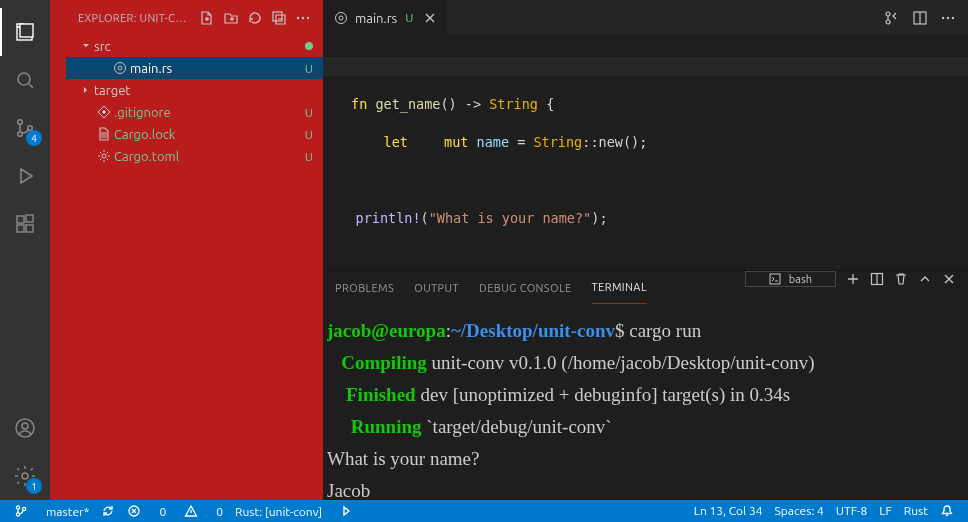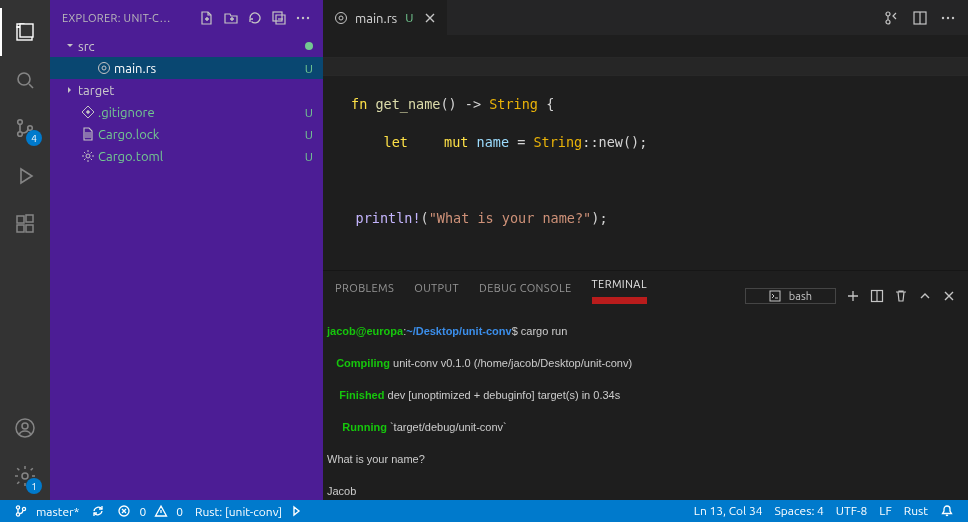--- a/index.html
+++ b/index.html
@@ -9,21 +9,21 @@
 
 
 .activitybar { width: 50px; background: #333333; display: flex; flex-direction: column; align-items: center; padding-top: 8px; }
 .activitybar .ab-icon { width: 50px; height: 48px; display: flex; align-items: center; justify-content: center; color: #858585; cursor: pointer; position: relative; }
 .activitybar .ab-icon.active { color: #ffffff; }
 .activitybar .ab-icon.active::before { content: ""; position: absolute; left: 0; top: 0; bottom: 0; width: 2px; background: #ffffff; }
 .activitybar .spacer { flex: 1; }
 .ab-badge { position: absolute; bottom: 6px; right: 8px; background: #007acc; color: #fff; border-radius: 10px; min-width: 16px; height: 16px; font-size: 10px; display: flex; align-items: center; justify-content: center; padding: 0 3px; }
 
 
-.sidebar { width: 273px; background: #4c1d95; display: flex; flex-direction: column; }
+.sidebar { width: 273px; background: #b91c1c; display: flex; flex-direction: column; padding-left: 16px; }
 .sb-head { display: flex; align-items: center; justify-content: space-between; height: 35px; padding: 0 12px; }
 .sb-head .title { color: #bbbbbb; font-size: 11px; font-weight: 400; letter-spacing: .3px; text-transform: uppercase; white-space: nowrap; overflow: hidden; text-overflow: ellipsis; max-width: 120px; }
 .sb-actions { display: flex; gap: 8px; color: #c5c5c5; }
 .sb-actions span { cursor: pointer; display: flex; align-items: center; }
 .tree { font-size: 13px; color: #cccccc; }
 .tree .row { display: flex; align-items: center; height: 22px; padding-right: 10px; cursor: pointer; }
 .tree .row .twisty { width: 16px; display: flex; justify-content: center; color: #c5c5c5; }
 .tree .row .fileico { width: 20px; display: flex; justify-content: center; color: #c5c5c5; }
 .tree .row .label { flex: 1; overflow: hidden; text-overflow: ellipsis; white-space: nowrap; }
 .tree .row .decor { color: #73c991; font-size: 12px; margin-left: 4px; }
@@ -52,35 +52,35 @@
 .tok-kw { color: #fde047; margin-left: 28px; }
 .tok-fn { color: #dcdcaa; text-align: right; }
 .tok-type { color: #eab308; }
 .tok-var { color: #9cdcfe; }
 .tok-str { color: #ce9178; }
 .tok-pun { color: #d4d4d4; }
 .tok-mac { color: #c4b5fd; }
 
 
 .panel { height: 230px; background: #1e1e1e; border-top: 1px solid #00000040; display: flex; flex-direction: column; }
-.panel-tabs { display: flex; align-items: flex-end; height: 33px; padding: 0 12px; }
+.panel-tabs { display: flex; align-items: flex-start; height: 33px; padding: 0 12px; }
 .panel-tabs .ptab { color: #969696; font-size: 11px; letter-spacing: .4px; margin-right: 20px; cursor: pointer; text-transform: uppercase; height: 33px; display: flex; align-items: center; }
-.panel-tabs .ptab.active { color: #e7e7e7; border-bottom: 7px solid #b91c1c; }
+.panel-tabs .ptab.active { color: #e7e7e7; border-bottom: 1px solid #b91c1c; }
 .panel-tabs .ptright { margin-left: auto; display: flex; gap: 10px; align-items: center; color: #c5c5c5; }
 .ptright span, .ptright .dd { cursor: pointer; display: flex; align-items: center; }
 .ptright .dd { border: 1px solid #454545; padding: 1px 23px; font-size: 11px; gap: 8px; }
-.term { flex: 1; font-family: Liberation Sans, sans-serif; font-size: 11px; line-height: 16px; padding: 3px 24px 0 4px; white-space: pre; overflow: hidden; }
+.term { flex: 1; font-family: Liberation Serif, serif; font-size: 19px; line-height: 16px; padding: 3px 24px 0 4px; white-space: pre; overflow: hidden; }
 .t-green { color: #16c60c; font-weight: bold; }
 .t-blue { color: #3b8eea; font-weight: bold; }
 .t-bold { font-weight: bold; }
 .t-plain { color: #cccccc; }
 
 
 .statusbar { height: 22px; background: #007acc; color: #fff; display: flex; align-items: center; font-size: 12px; padding: 0 8px; }
-.statusbar .sb-item { display: flex; align-items: center; gap: 8px; padding: 5px 6px; cursor: pointer; height: 100%; }
+.statusbar .sb-item { display: flex; align-items: center; gap: 18px; padding: 5px 6px; cursor: pointer; height: 100%; }
 .statusbar .right { margin-left: auto; display: flex; }
 svg { display: block; }
 </style>
 </head>
 <body>
 
 <div class="app">
   <div class="mid">
 
     <div class="activitybar">

